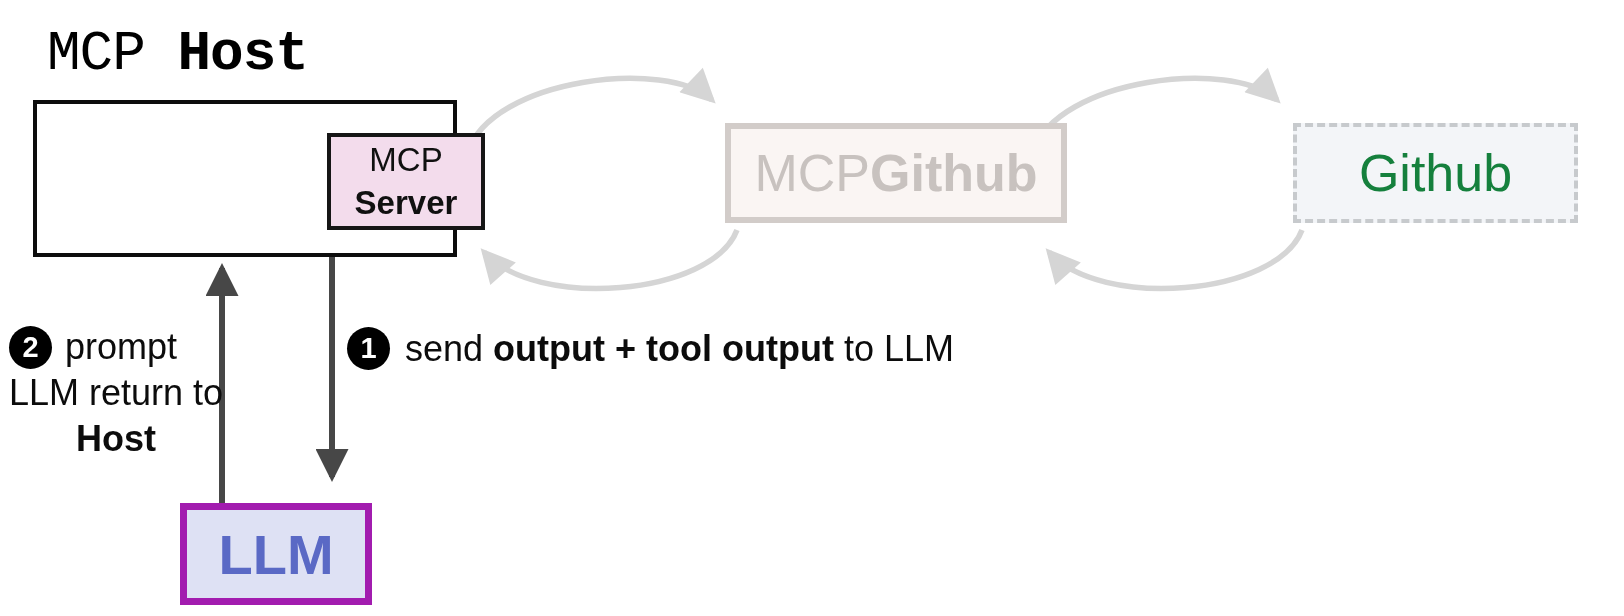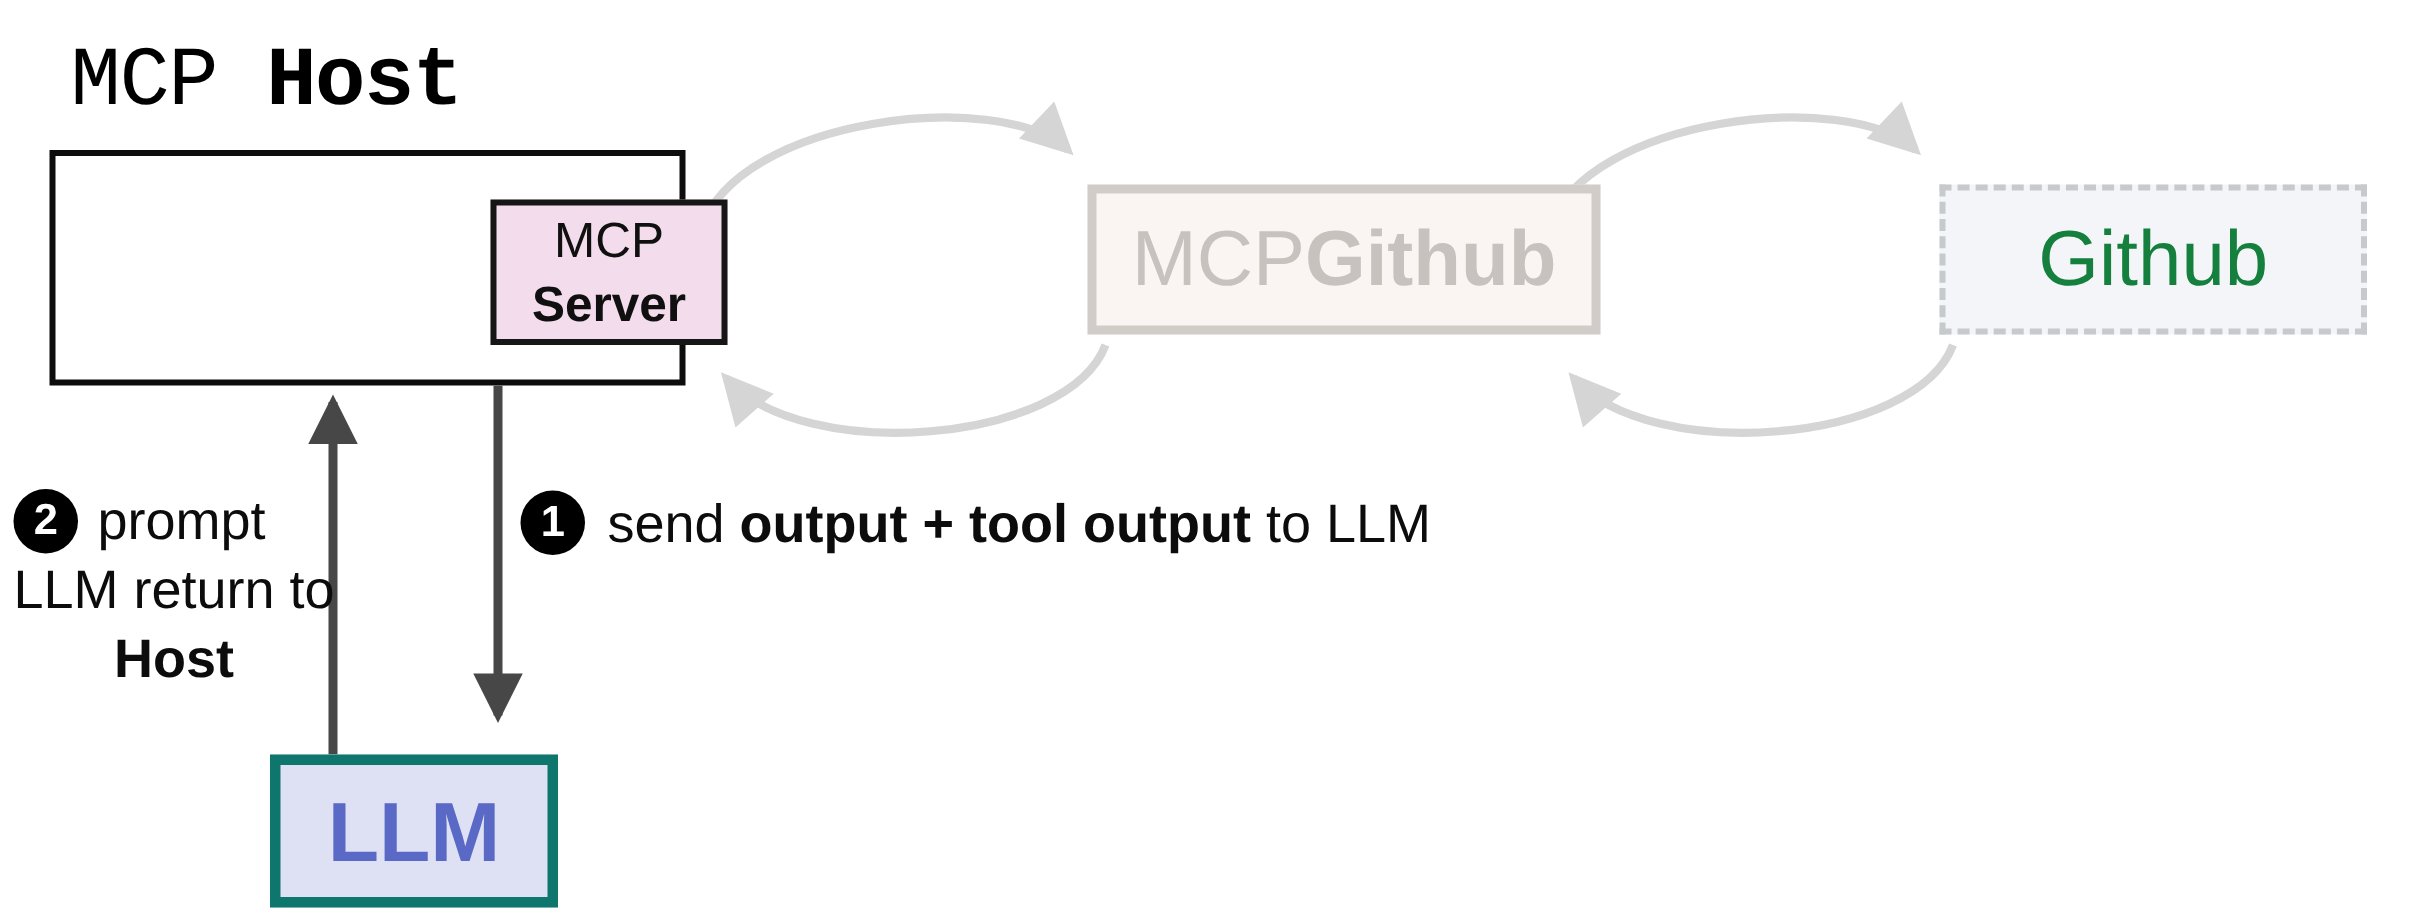--- a/index.html
+++ b/index.html
@@ -23,21 +23,21 @@
     display:flex; align-items:center; justify-content:center;
     white-space:nowrap;
   }
   #host-box  { left:33px;  top:100px; width:424px; height:157px; border:4px solid #0d0d0d; background:#ffffff; }
   #client-box{ left:327px; top:133px; width:158px; height:97px;  border:4px solid #161616; background:#f3dcec;
                flex-direction:column; font-size:33px; line-height:1.28; color:#101010; }
   #server-box{ left:725px; top:123px; width:342px; height:100px; border:6px solid #d2ccc9; background:#faf5f3;
                font-size:52px; color:#c8c2bf; }
   #github-box{ left:1293px;top:123px; width:285px; height:100px; border:4px dashed #c7cacd; background:#f3f5f8;
                font-size:52px; color:#15803d; }
-  #llm-box   { left:180px; top:503px; width:192px; height:102px; border:7px solid #0f766e; background:#dee1f4;
+  #llm-box   { left:180px; top:503px; width:192px; height:102px; border:7px solid #a21caf; background:#dee1f4;
                font-size:56px; font-weight:bold; color:#5a69c5; }
 
   .b { font-weight:bold; }
 
   #page-title {
     position:absolute; left:47px; top:22px;
     font-size:56px; letter-spacing:-1px; color:#000;font-family:Liberation Mono, monospace;
   }
 
   .badge {

